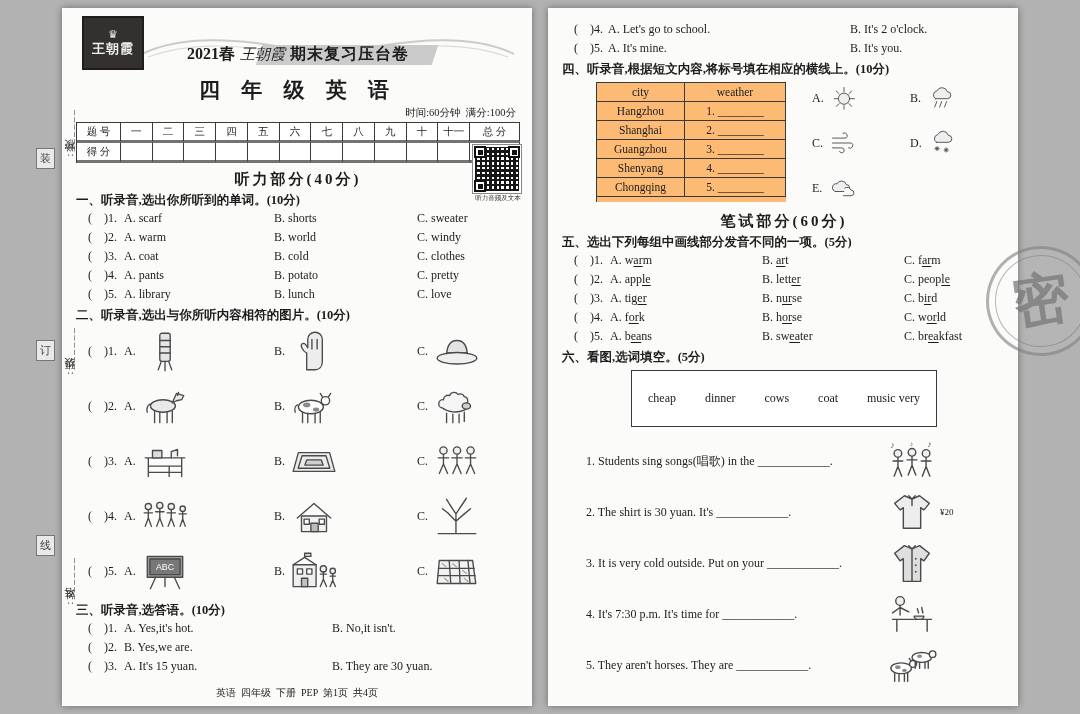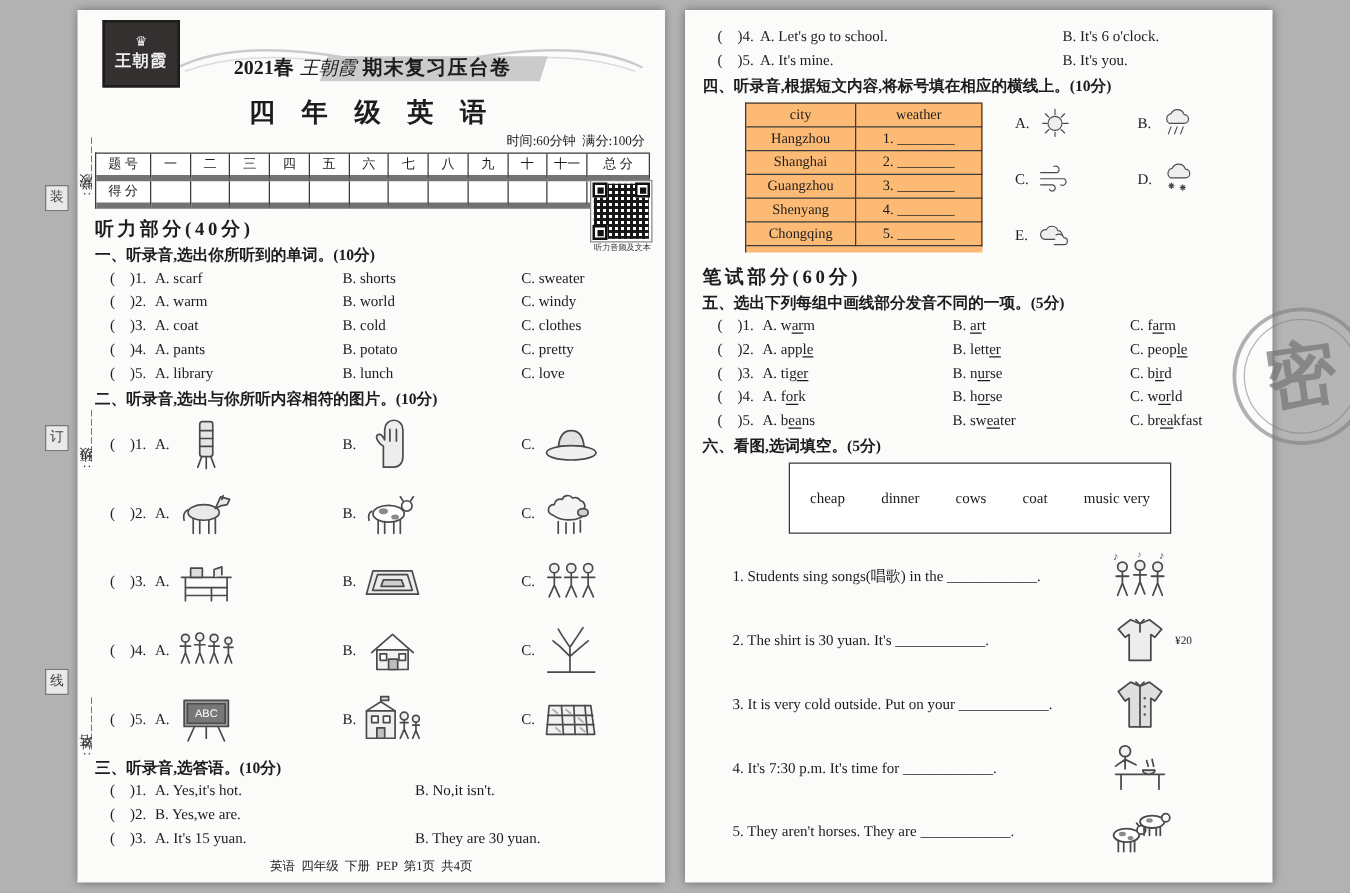--- a/index.html
+++ b/index.html
@@ -27,23 +27,23 @@
   .banner-text::before{content:"";position:absolute;left:34%;right:-14px;top:3px;bottom:2px;background:#cbcbcb;transform:skewX(-18deg);z-index:-1;}
   .yr{font-size:16px;font-weight:bold;}
   .brandname{font-style:italic;font-size:15px;margin:0 5px;font-family:"DejaVu Serif",serif;}
   .rest{font-size:16px;font-weight:bold;letter-spacing:1px;text-align:right;}
 
   .ptitle{text-align:center;font-size:21px;font-weight:bold;letter-spacing:8px;margin-top:2px;}
   .meta{text-align:right;font-size:10.5px;padding-right:4px;margin:2px 0;white-space:pre;}
 
   
   .stable{display:grid;grid-template-columns:44px repeat(11,1fr) 50px;border-top:1.2px solid #3a3a3a;border-left:1.2px solid #3a3a3a;margin-top:2px;background:#fff;}
-  .stable .cell{height:17px;line-height:17px;font-size:10.5px;text-align:center;border-right:1px solid #3a3a3a;border-bottom:5px solid #737373;white-space:pre;}
-
-  .part-title{text-align:left;font-size:15px;font-weight:bold;letter-spacing:3px;margin:7px 0 2px;}
+  .stable .cell{height:17px;line-height:17px;font-size:10.5px;text-align:center;border-right:1px solid #3a3a3a;border-bottom:3px solid #737373;white-space:pre;}
+
+  .part-title{text-align:center;font-size:15px;font-weight:bold;letter-spacing:3px;margin:7px 0 2px;}
 
   
   .qr{position:absolute;right:10px;top:136px;width:48px;height:48px;border:1px solid #888;background:#fff;z-index:3;}
   .qr-in{position:absolute;inset:2px;background:repeating-linear-gradient(0deg,#161616 0 2.4px,transparent 2.4px 4.8px),repeating-linear-gradient(90deg,#161616 0 2.4px,#fff 2.4px 4.8px);}
   .fp{position:absolute;width:12px;height:12px;background:#fff;border:2.5px solid #111;box-sizing:border-box;}
   .fp::after{content:"";position:absolute;inset:1.5px;background:#111;}
   .tl{left:1px;top:1px;} .tr{right:1px;top:1px;} .bl{left:1px;bottom:1px;}
   .qr-cap{position:absolute;right:4px;top:186px;width:60px;text-align:center;font-size:6.5px;color:#333;z-index:3;}
 
   
@@ -422,21 +422,21 @@
   </div>
 
   <div class="page pright">
     <div class="content">
 
       <div class="contitems">
 
           <div class="qrow g2r">
             <span class="qno">(    )4.</span>
             <span class="opt">A. Let's go to school.</span>
-            <span class="opt">B. It's 6 o'clock.</span>
+            <span class="opt">B. It's 2 o'clock.</span>
           </div>
 
           <div class="qrow g2r">
             <span class="qno">(    )5.</span>
             <span class="opt">A. It's mine.</span>
             <span class="opt">B. It's you.</span>
           </div>
         </div>
 
       <div class="section">

